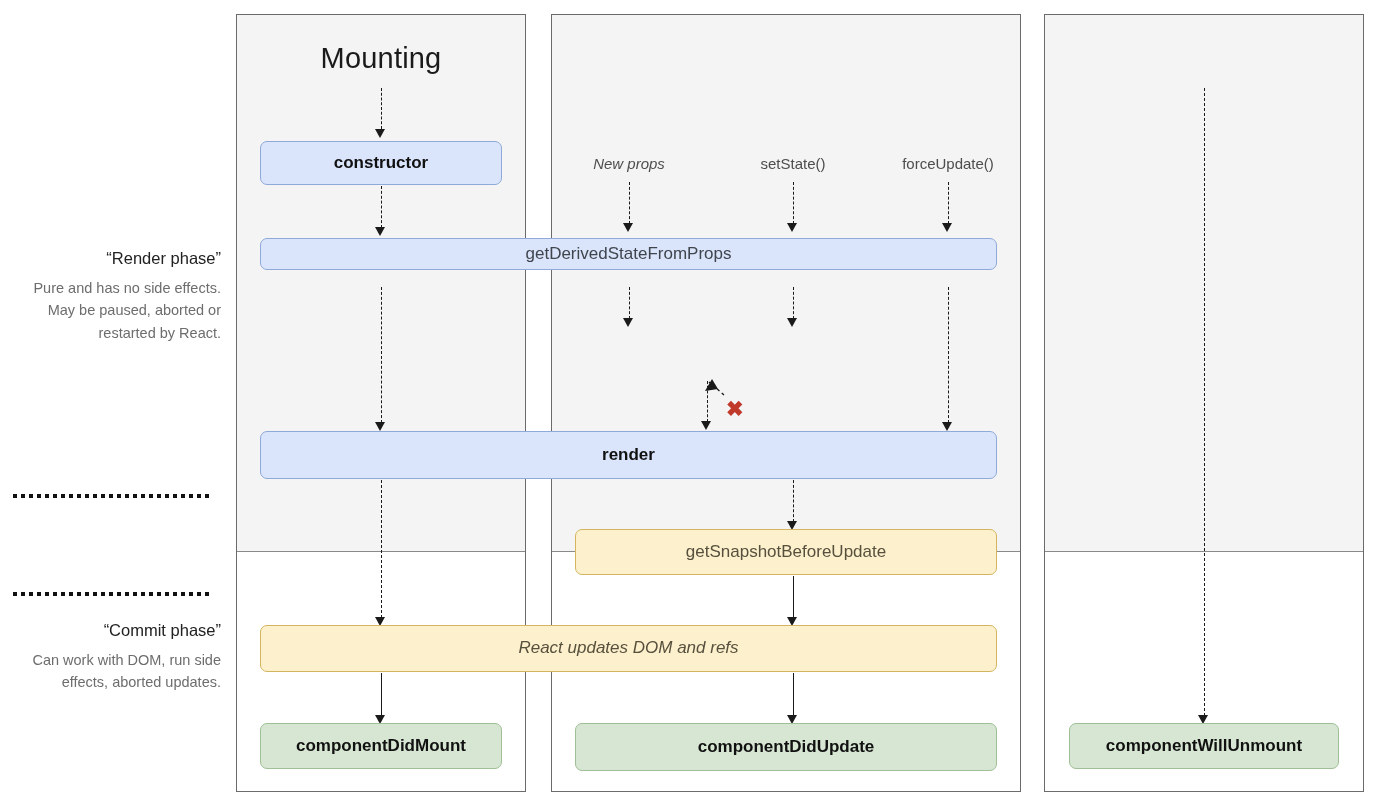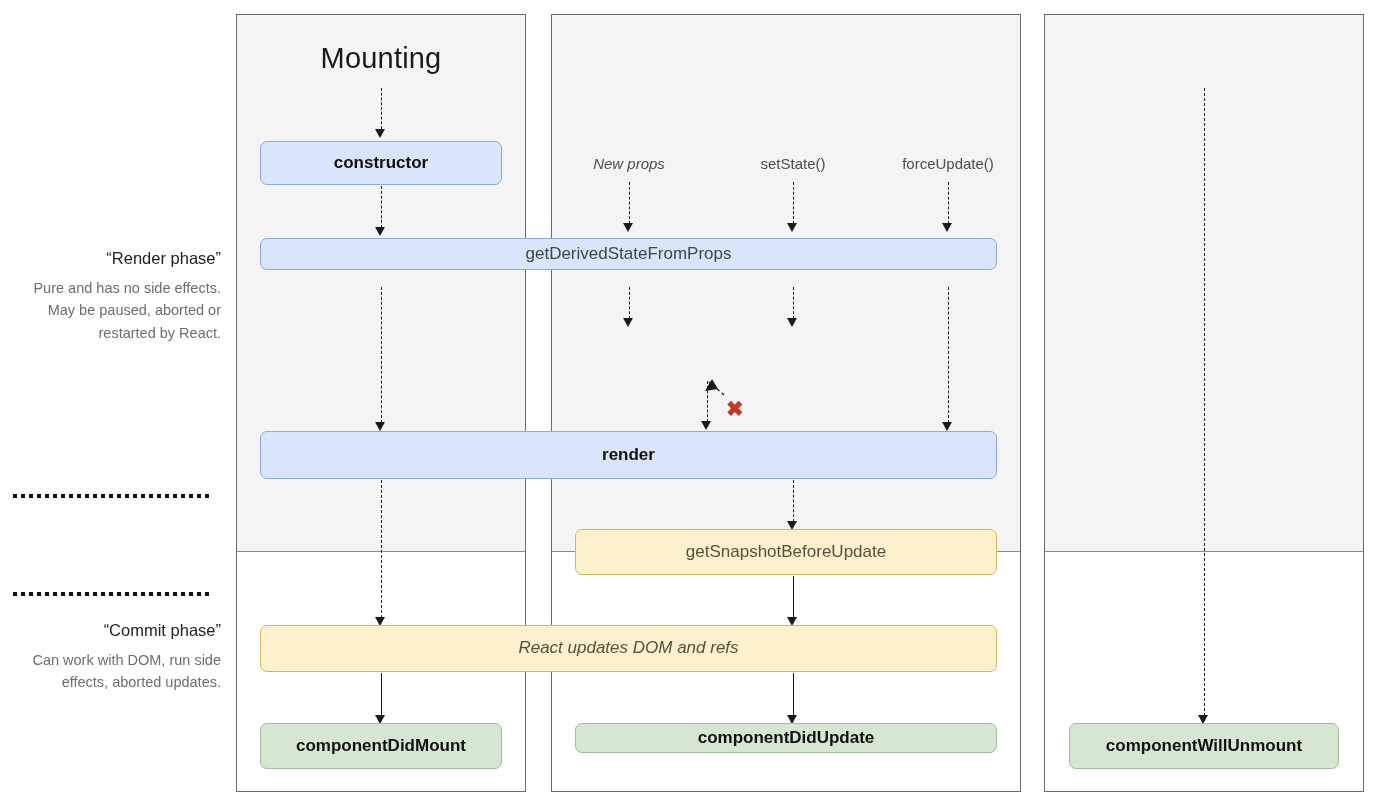--- a/index.html
+++ b/index.html
@@ -246,17 +246,17 @@
 
 
   <div class="node orange" style="left:575px; top:529px; width:422px; height:46px;">getSnapshotBeforeUpdate</div>
 
   <div class="node blue bold" style="left:260px; top:431px; width:737px; height:48px;">render</div>
 
   <div class="node orange ital" style="left:260px; top:625px; width:737px; height:47px;">React updates DOM and refs</div>
 
   <div class="node green" style="left:260px; top:723px; width:242px; height:46px;">componentDidMount</div>
 
-  <div class="node green" style="left:575px; top:723px; width:422px; height:30px;">componentDidUpdate</div>
+  <div class="node green" style="left:575px; top:723px; width:422px; height:48px;">componentDidUpdate</div>
 
   <div class="node green" style="left:1069px; top:723px; width:270px; height:46px;">componentWillUnmount</div>
 
 </div>
 
 </body></html>

